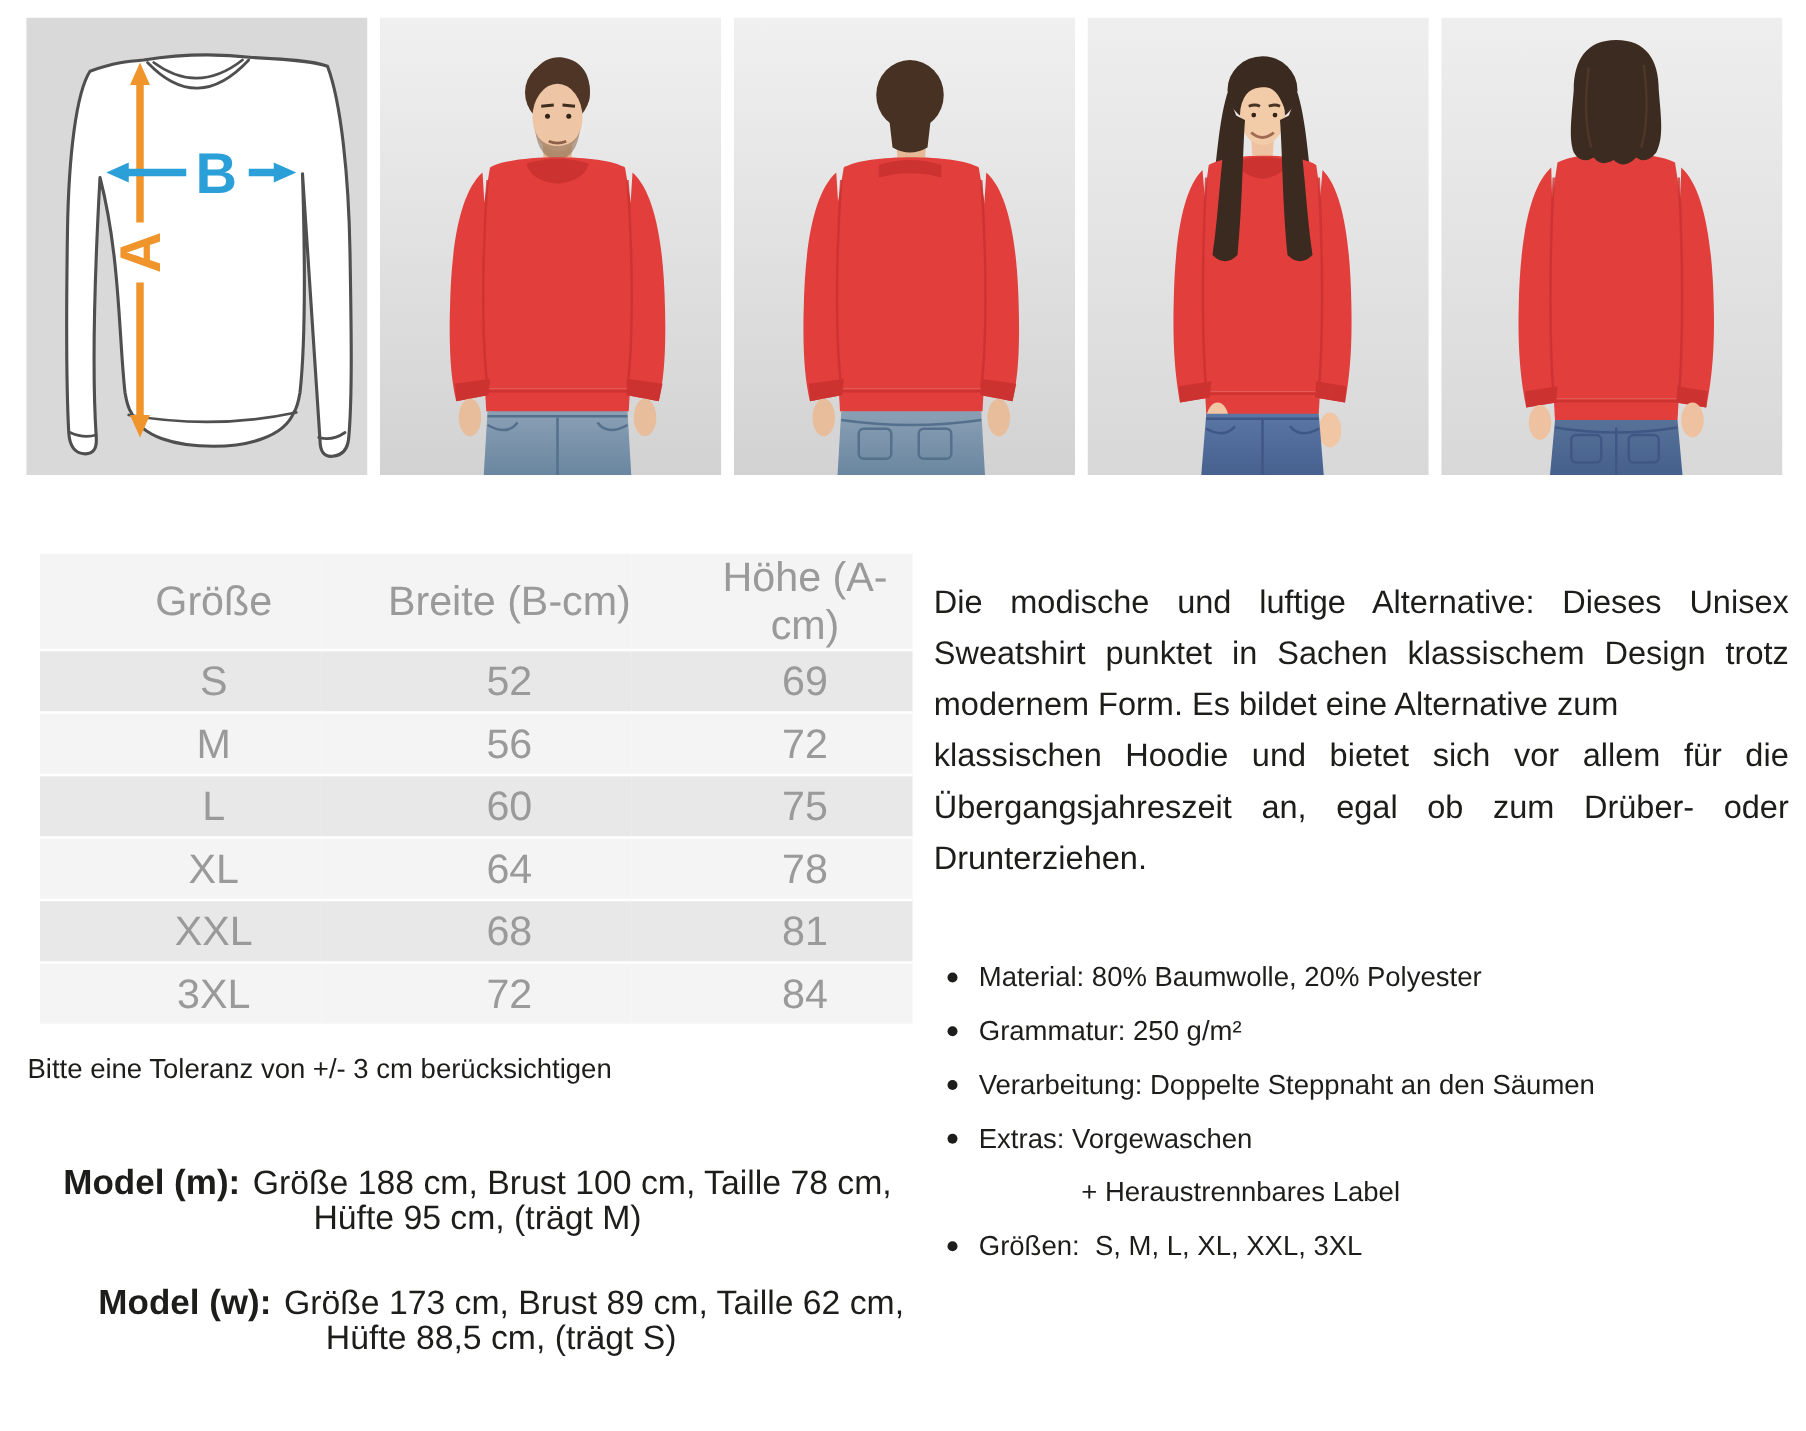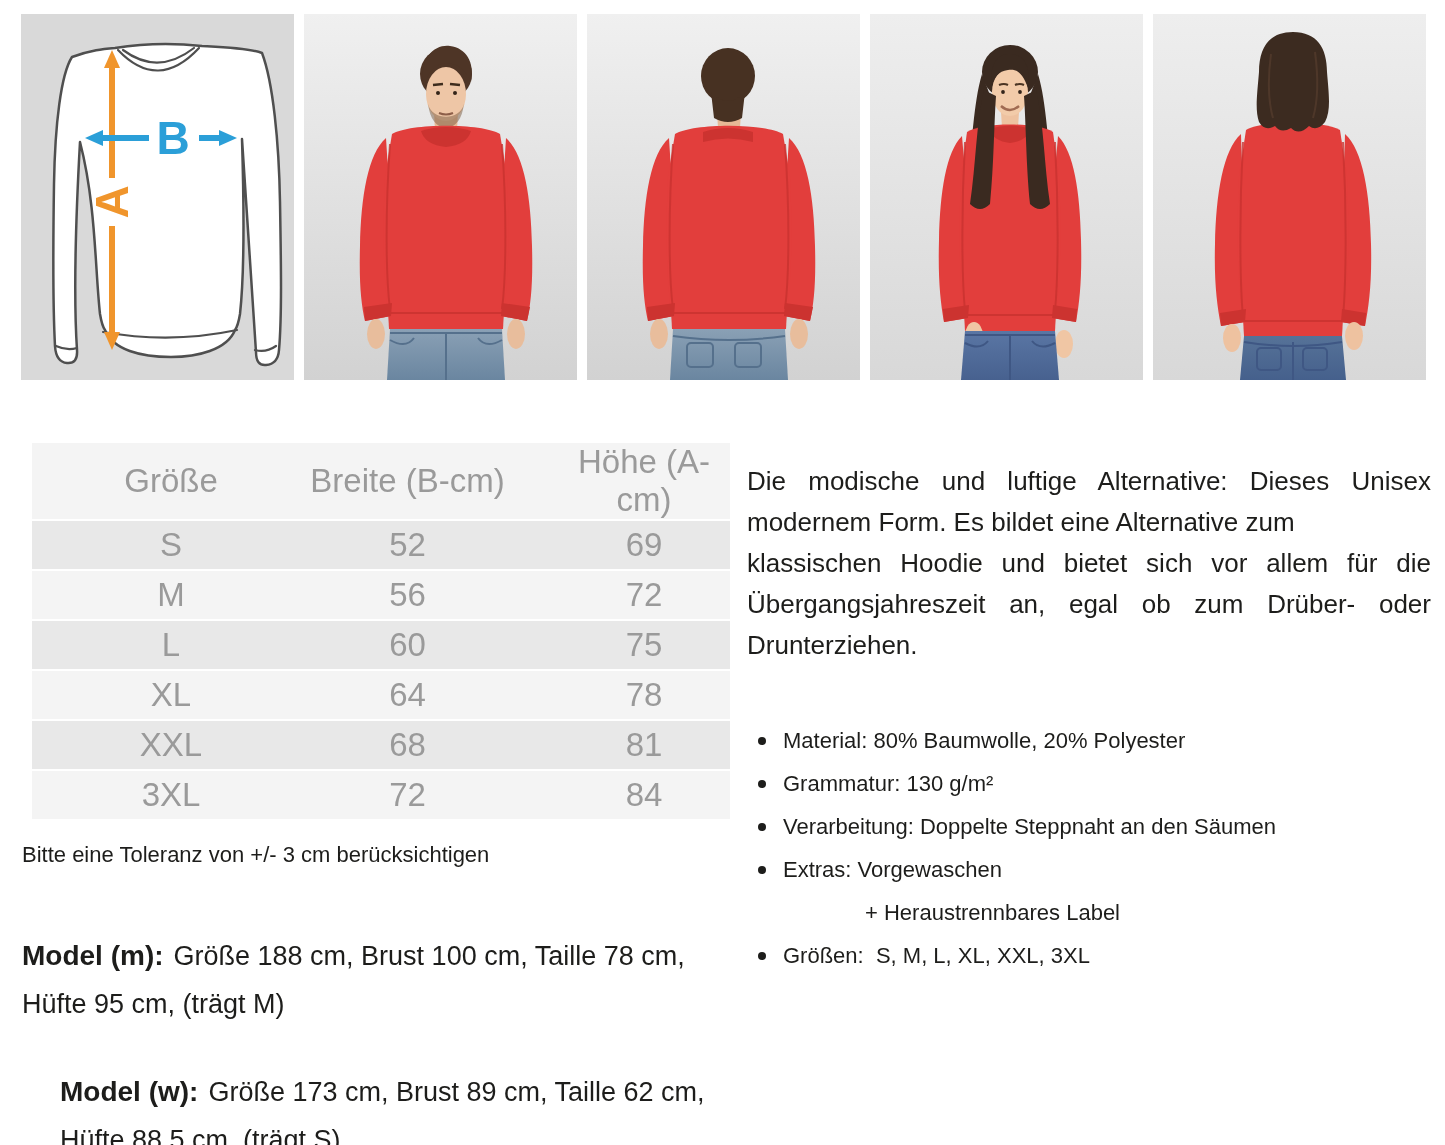--- a/index.html
+++ b/index.html
@@ -13,21 +13,21 @@
   .left-col{position:absolute;left:20px;top:443px;width:722px;}
   table.size-table{border-collapse:collapse;table-layout:fixed;width:698px;margin-left:12px;}
   table.size-table col.c1{width:225px;} table.size-table col.c2{width:248px;} table.size-table col.c3{width:225px;}
   table.size-table th,table.size-table td{height:48px;text-align:center;vertical-align:middle;
       padding:0 0 0 53px;font-size:33px;font-weight:400;color:var(--table-text,#9a9a9a);
       border-bottom:2px solid #fff;}
   table.size-table thead tr{background:var(--row-light,#f4f4f4);}
   table.size-table tbody tr:nth-child(odd){background:var(--row-dark,#e8e8e8);}
   table.size-table tbody tr:nth-child(even){background:var(--row-light,#f4f4f4);}
   .note{margin:17px 0 0 2px;font-size:22px;line-height:34px;}
-  .model-block{margin:60px 0 0 2px;font-size:27px;line-height:48px;}
+  .model-block{margin:60px 0 0 2px;font-size:27px;line-height:28px;text-align:center;}
   .model-block.second{margin-top:40px;margin-left:40px;}
   .model-label{font-weight:700;font-size:28px;margin-right:10px;}
   
   .right-col{position:absolute;left:747px;top:461px;width:684px;}
   .desc-line{font-size:26px;line-height:41px;text-align:justify;text-align-last:justify;}
   .desc-line.natural{text-align-last:left;}
   .features{list-style:none;margin:53px 0 0 0;padding:0;}
   .feature-item{position:relative;padding-left:36px;font-size:22px;line-height:43px;}
   .feature-item::before{content:"";position:absolute;left:11px;top:18px;width:8px;height:8px;
       border-radius:50%;background:var(--body-text,#1d1d1b);}
@@ -324,31 +324,32 @@
 
     <div class="model-block second">
       <div><span class="model-label">Model (w):</span><span>Größe 173 cm, Brust 89 cm, Taille 62 cm,</span></div>
       <div>Hüfte 88,5 cm, (trägt S)</div>
     </div>
   </div>
 
   <div class="right-col">
     <div class="desc">
         <div class="desc-line">Die modische und luftige Alternative: Dieses Unisex</div>
+        <div class="desc-line">Sweatshirt punktet in Sachen klassischem Design trotz</div>
         <div class="desc-line natural">modernem Form. Es bildet eine Alternative zum</div>
         <div class="desc-line">klassischen Hoodie und bietet sich vor allem für die</div>
         <div class="desc-line">Übergangsjahreszeit an, egal ob zum Drüber- oder</div>
         <div class="desc-line natural">Drunterziehen.</div>
       </div>
     <ul class="features">
         <li class="feature-item">
           <div class="feature-text">Material: 80% Baumwolle, 20% Polyester</div>
         </li>
         <li class="feature-item">
-          <div class="feature-text">Grammatur: 130 g/m²</div>
+          <div class="feature-text">Grammatur: 250 g/m²</div>
         </li>
         <li class="feature-item">
           <div class="feature-text">Verarbeitung: Doppelte Steppnaht an den Säumen</div>
         </li>
         <li class="feature-item">
           <div class="feature-text">Extras: Vorgewaschen</div>
           <div class="feature-extra">+ Heraustrennbares Label</div>
         </li>
         <li class="feature-item">
           <div class="feature-text">Größen:  S, M, L, XL, XXL, 3XL</div>

